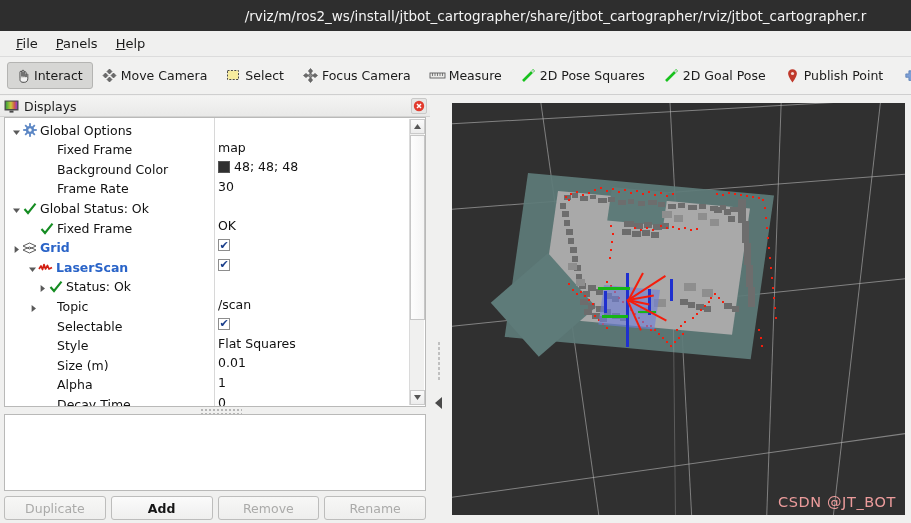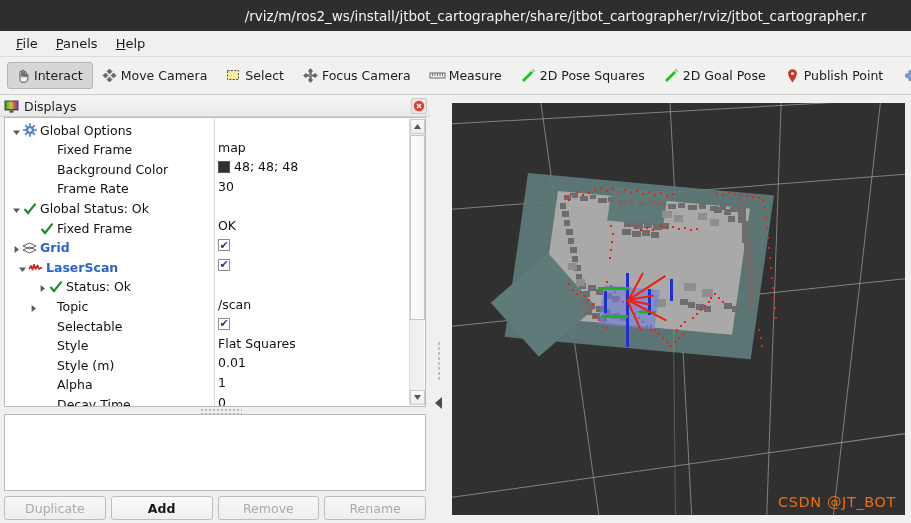--- a/index.html
+++ b/index.html
@@ -272,21 +272,21 @@
   .scanpt { position: absolute; background: #f51d0c; }
   .robotplane {
     position: absolute;
     background: #6f7fd8;
     opacity: 0.62;
   }
   .axis { position: absolute; }
 
   .watermark {
     position: absolute; right: 9px; bottom: 5px;
-    color: #f97316;
+    color: #fca5a5;
     font-size: 14.5px;
     letter-spacing: 0.6px;
     font-family: "DejaVu Sans", "Liberation Sans", sans-serif;
     opacity: 0.92;
   }
 </style>
 </head>
 <body>
 
 <div id="app">
@@ -532,21 +532,21 @@
                   <polygon points="7.5,1 14,4 7.5,7 1,4"></polygon>
                   <polygon points="7.5,5 14,8 7.5,11 1,8"></polygon>
                 </g>
               </svg>
             </span>
             <span class="lbl">Grid</span>
             <span class="val">
               <span class="cbox">✔</span>
             </span>
           </div>
-          <div class="row blue" style="padding-left: 12px;">
+          <div class="row blue" style="padding-left: 22px;">
             <span class="arrow">
               <svg width="9" height="9" viewBox="0 0 9 9">
                 <polygon points="1,2.4 8,2.4 4.5,7" fill="#5a5a5a"></polygon>
               </svg>
             </span>
             <span class="ticon">
               <svg width="15" height="12" viewBox="0 0 15 12">
                 <path d="M1 8 L3 5 L4.5 8.5 L6 3.5 L7.5 8 L9.5 4.5 L11 8 L14 6.5" stroke="#d21f12" stroke-width="1.7" fill="none" stroke-linejoin="round"></path>
               </svg>
             </span>
@@ -593,21 +593,21 @@
             <span class="arrow"></span>
             <span class="ticon"></span>
             <span class="lbl">Style</span>
             <span class="val">
               <span>Flat Squares</span>
             </span>
           </div>
           <div class="row" style="padding-left: 23px;">
             <span class="arrow"></span>
             <span class="ticon"></span>
-            <span class="lbl">Style (m)</span>
+            <span class="lbl">Size (m)</span>
             <span class="val">
               <span>0.01</span>
             </span>
           </div>
           <div class="row" style="padding-left: 23px;">
             <span class="arrow"></span>
             <span class="ticon"></span>
             <span class="lbl">Alpha</span>
             <span class="val">
               <span>1</span>

